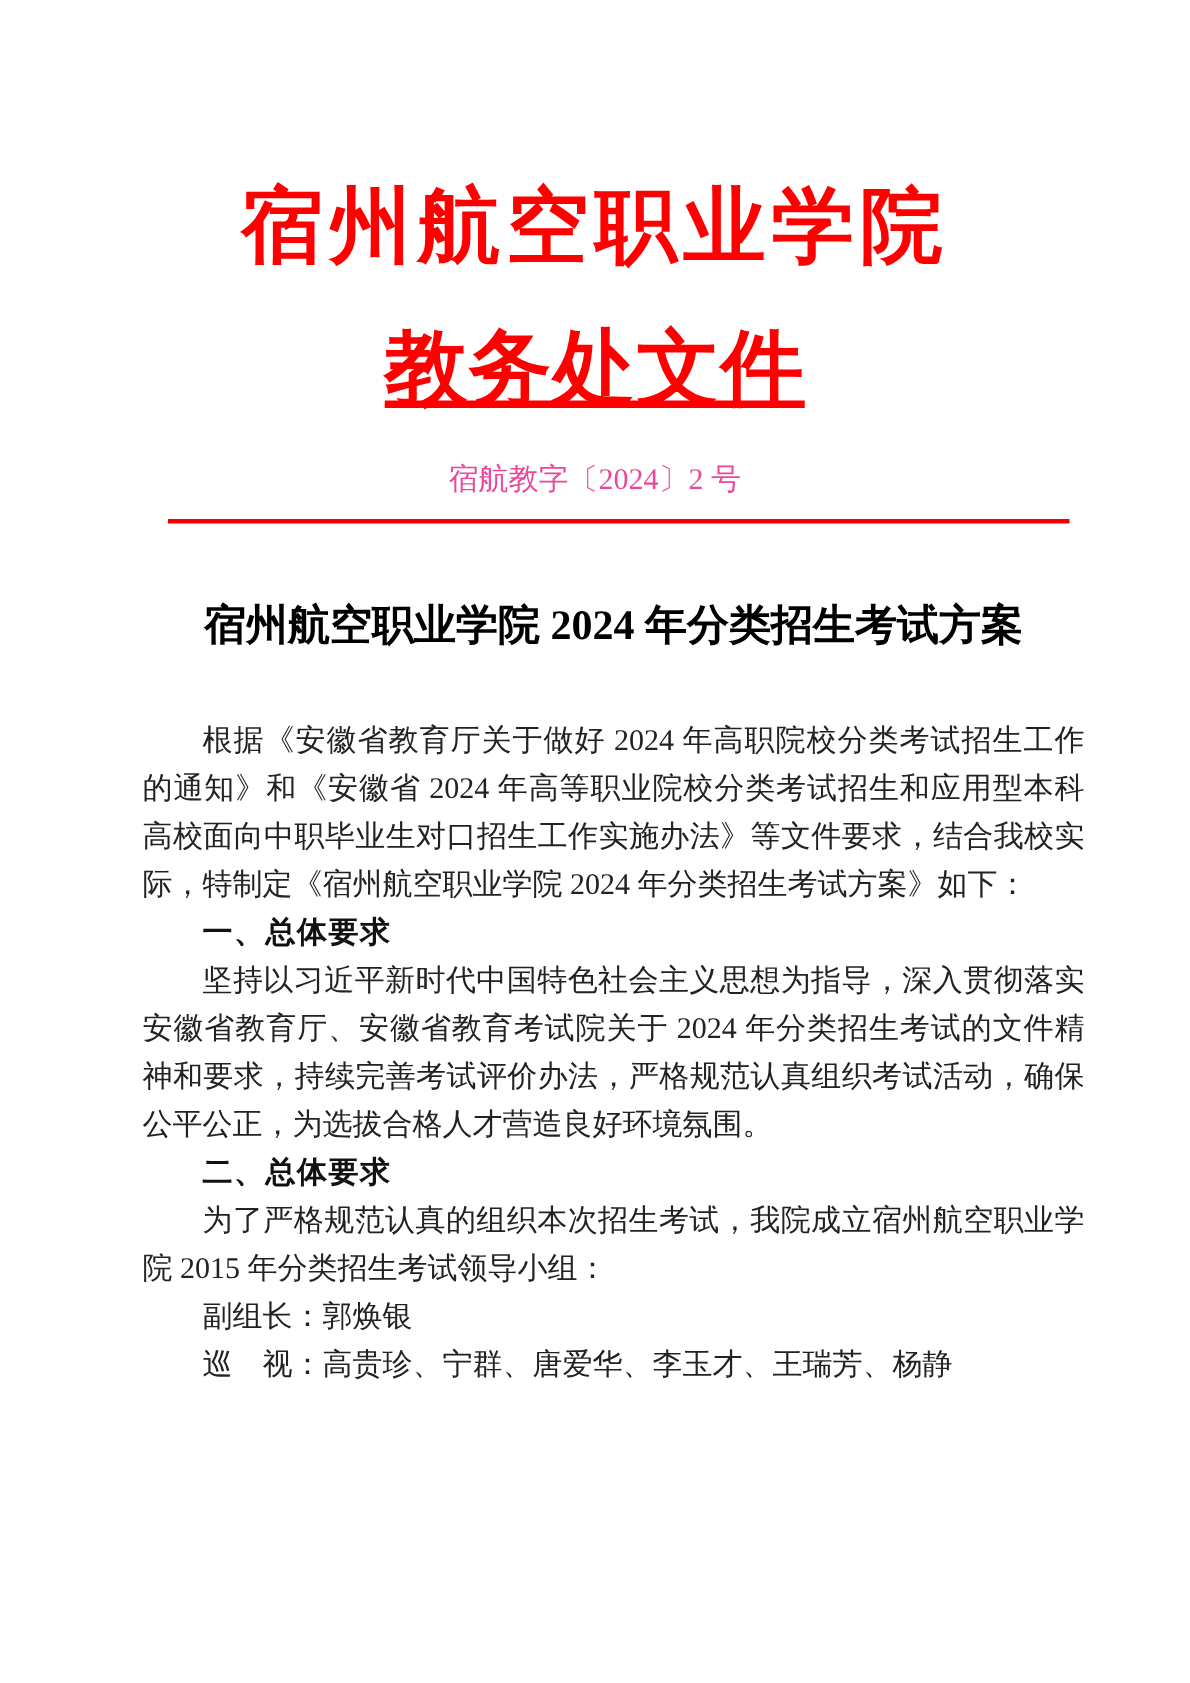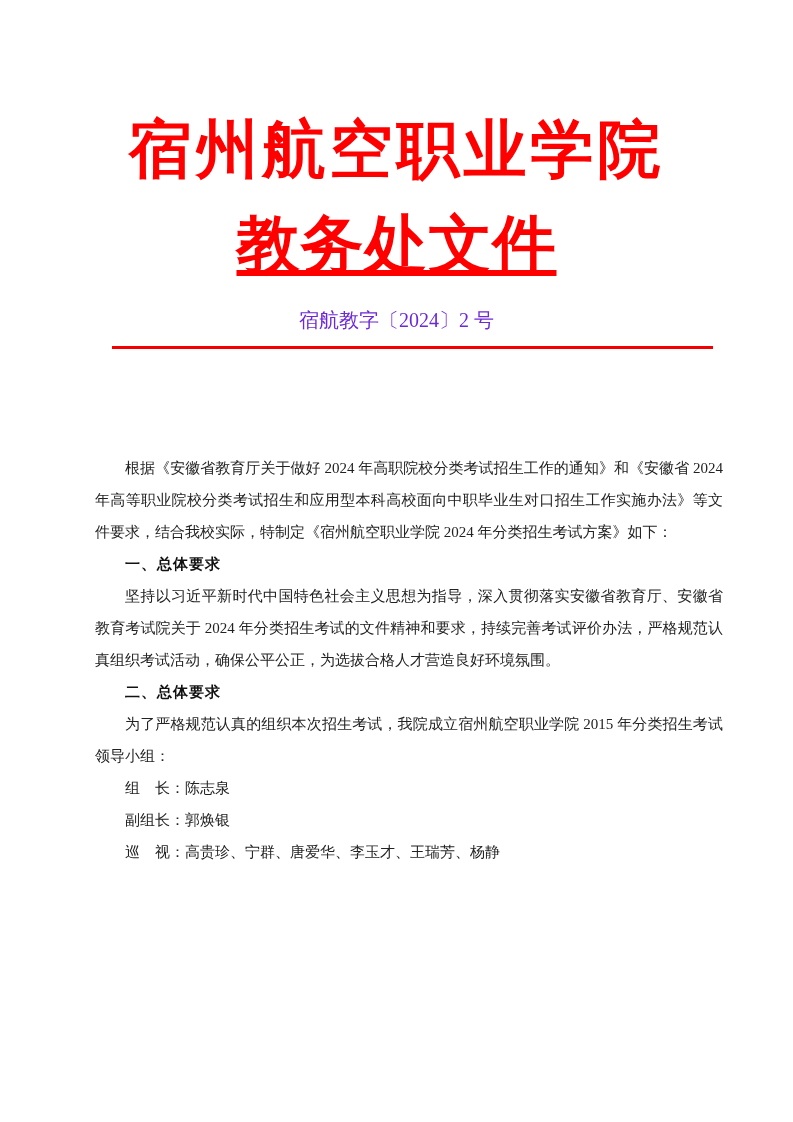--- a/index.html
+++ b/index.html
@@ -12,35 +12,35 @@
     font-family: "Liberation Serif", "DejaVu Serif", serif;
     color: #1c1c1c;
   }
   .org-title {
     position: absolute;
     top: 103px;
     left: 0;
     width: 793px;
     text-align: center;
     font-weight: bold;
-    font-size: 63px;
+    font-size: 55px;
     line-height: 95px;
     font-family: "Liberation Serif", "DejaVu Serif", serif;
   }
   .org-title .line1 { letter-spacing: 4px; }
   .org-title .line2 { letter-spacing: 1px; text-decoration: underline; }
   .doc-number {
     position: absolute;
     top: 306px;
     left: 0;
     width: 793px;
     text-align: center;
     font-size: 20px;
     line-height: 28px;
-    color: #6d28d9;
+    color: #ec4899;
   }
   .red-rule {
     position: absolute;
     top: 346px;
     left: 112px;
     width: 601px;
     height: 3px;
   }
   .doc-title {
     position: absolute;
@@ -49,24 +49,24 @@
     width: 628px;
     text-align: center;
     font-weight: bold;
     font-size: 28px;
     line-height: 38px;
     color: #000000;
     font-family: "Liberation Serif", "DejaVu Serif", serif;
   }
   .body-text {
     position: absolute;
-    top: 452px;
+    top: 478px;
     left: 95px;
     width: 628px;
-    font-size: 15px;
+    font-size: 20px;
     line-height: 32px;
     text-align: justify;
     color: #222222;
   }
   .body-text p {
     margin: 0;
     padding: 0;
     text-indent: 2em;
   }
   .body-text p.heading {
@@ -83,25 +83,25 @@
 
   <div class="org-title" style="color: rgb(254, 0, 0);">
     <div class="line1">宿州航空职业学院</div>
     <div class="line2">教务处文件</div>
   </div>
 
   <div class="doc-number">宿航教字〔2024〕2 号</div>
 
   <div class="red-rule" style="background: rgb(245, 0, 0);"></div>
 
+  <div class="doc-title">宿州航空职业学院 2024 年分类招生考试方案</div>
 
   <div class="body-text">
     <p class="para">根据《安徽省教育厅关于做好 2024 年高职院校分类考试招生工作的通知》和《安徽省 2024 年高等职业院校分类考试招生和应用型本科高校面向中职毕业生对口招生工作实施办法》等文件要求，结合我校实际，特制定《宿州航空职业学院 2024 年分类招生考试方案》如下：</p>
     <p class="para heading">一、总体要求</p>
     <p class="para">坚持以习近平新时代中国特色社会主义思想为指导，深入贯彻落实安徽省教育厅、安徽省教育考试院关于 2024 年分类招生考试的文件精神和要求，持续完善考试评价办法，严格规范认真组织考试活动，确保公平公正，为选拔合格人才营造良好环境氛围。</p>
     <p class="para heading">二、总体要求</p>
     <p class="para">为了严格规范认真的组织本次招生考试，我院成立宿州航空职业学院 2015 年分类招生考试领导小组：</p>
-    <p class="para">组　长：陈志泉</p>
     <p class="para">副组长：郭焕银</p>
     <p class="para">巡　视：高贵珍、宁群、唐爱华、李玉才、王瑞芳、杨静</p>
   </div>
 
 </div>
 
 </body></html>

